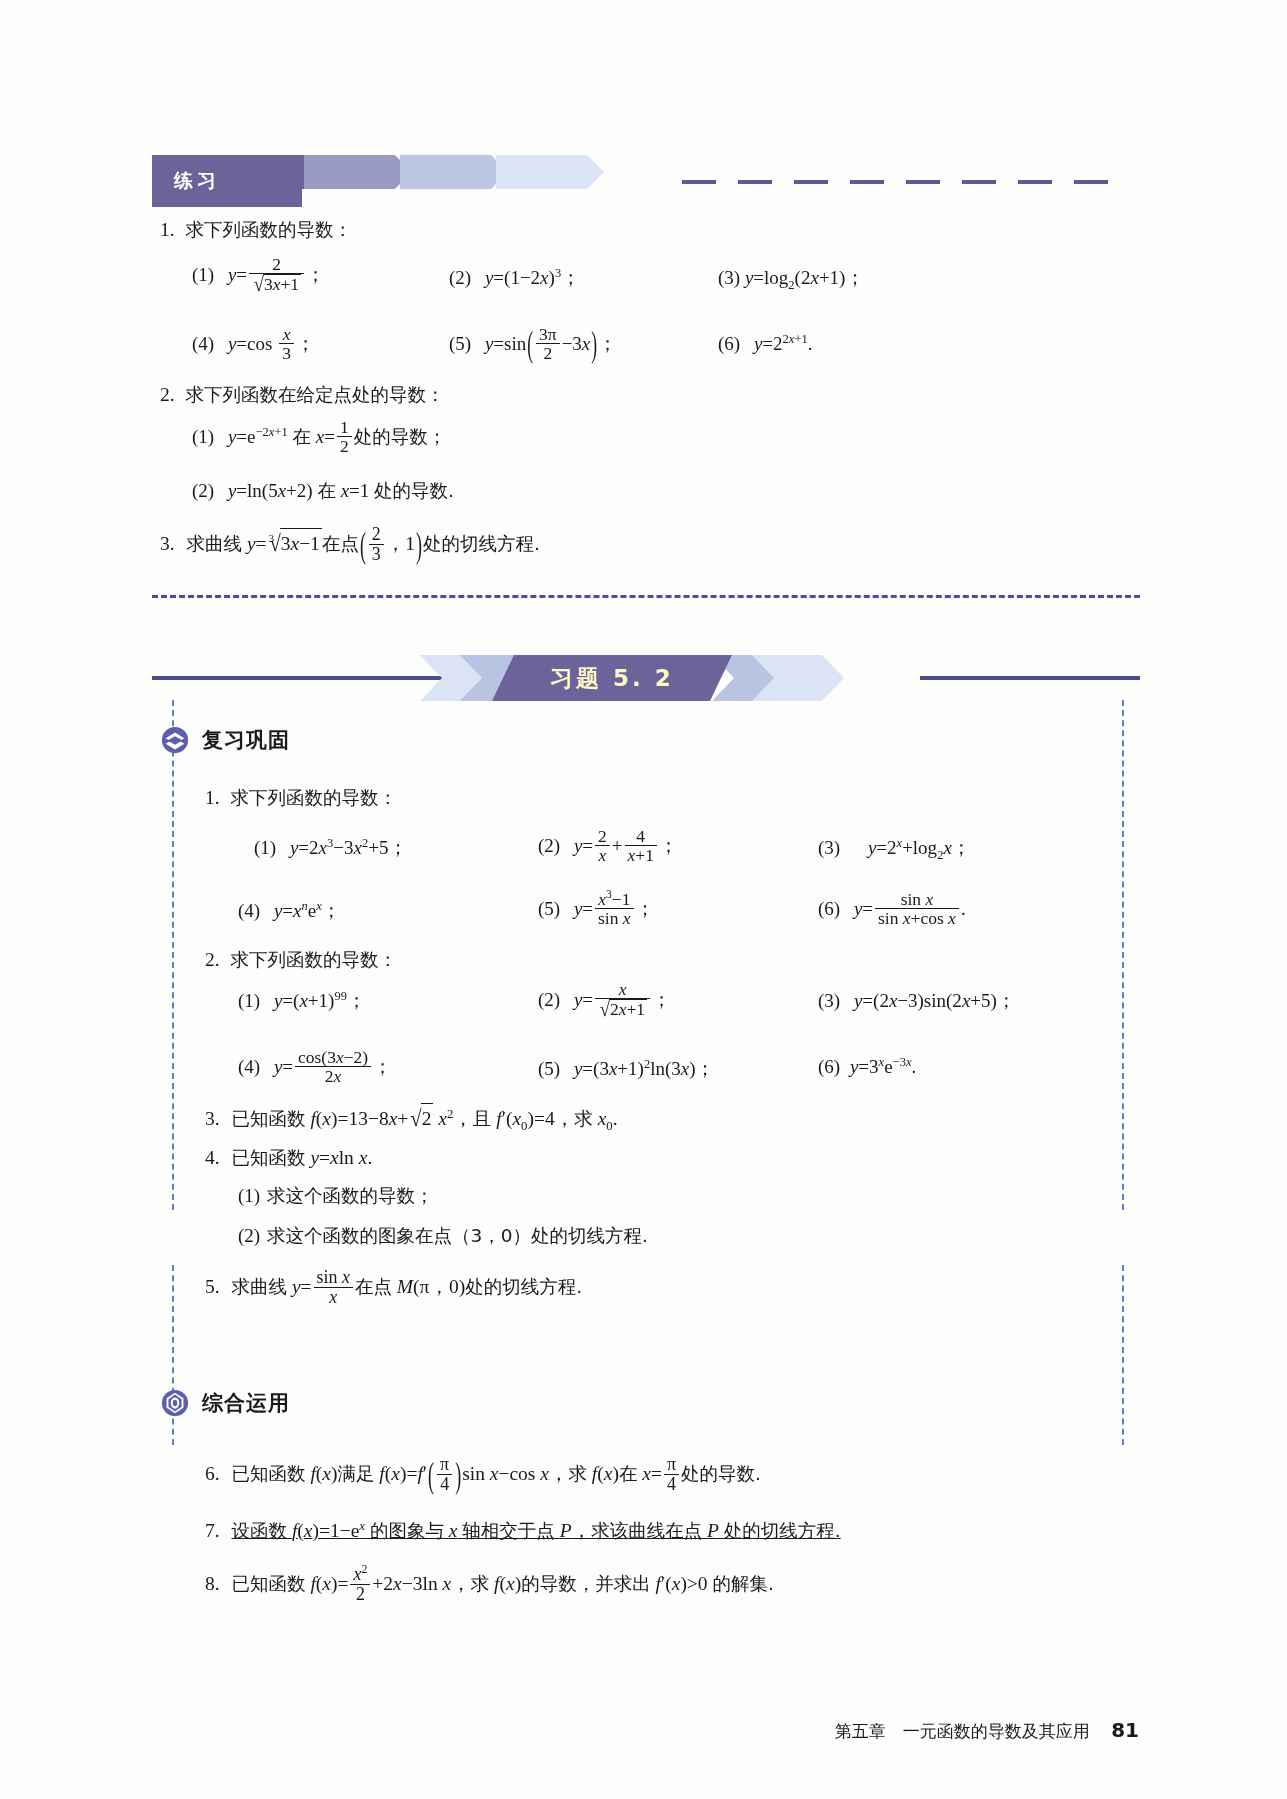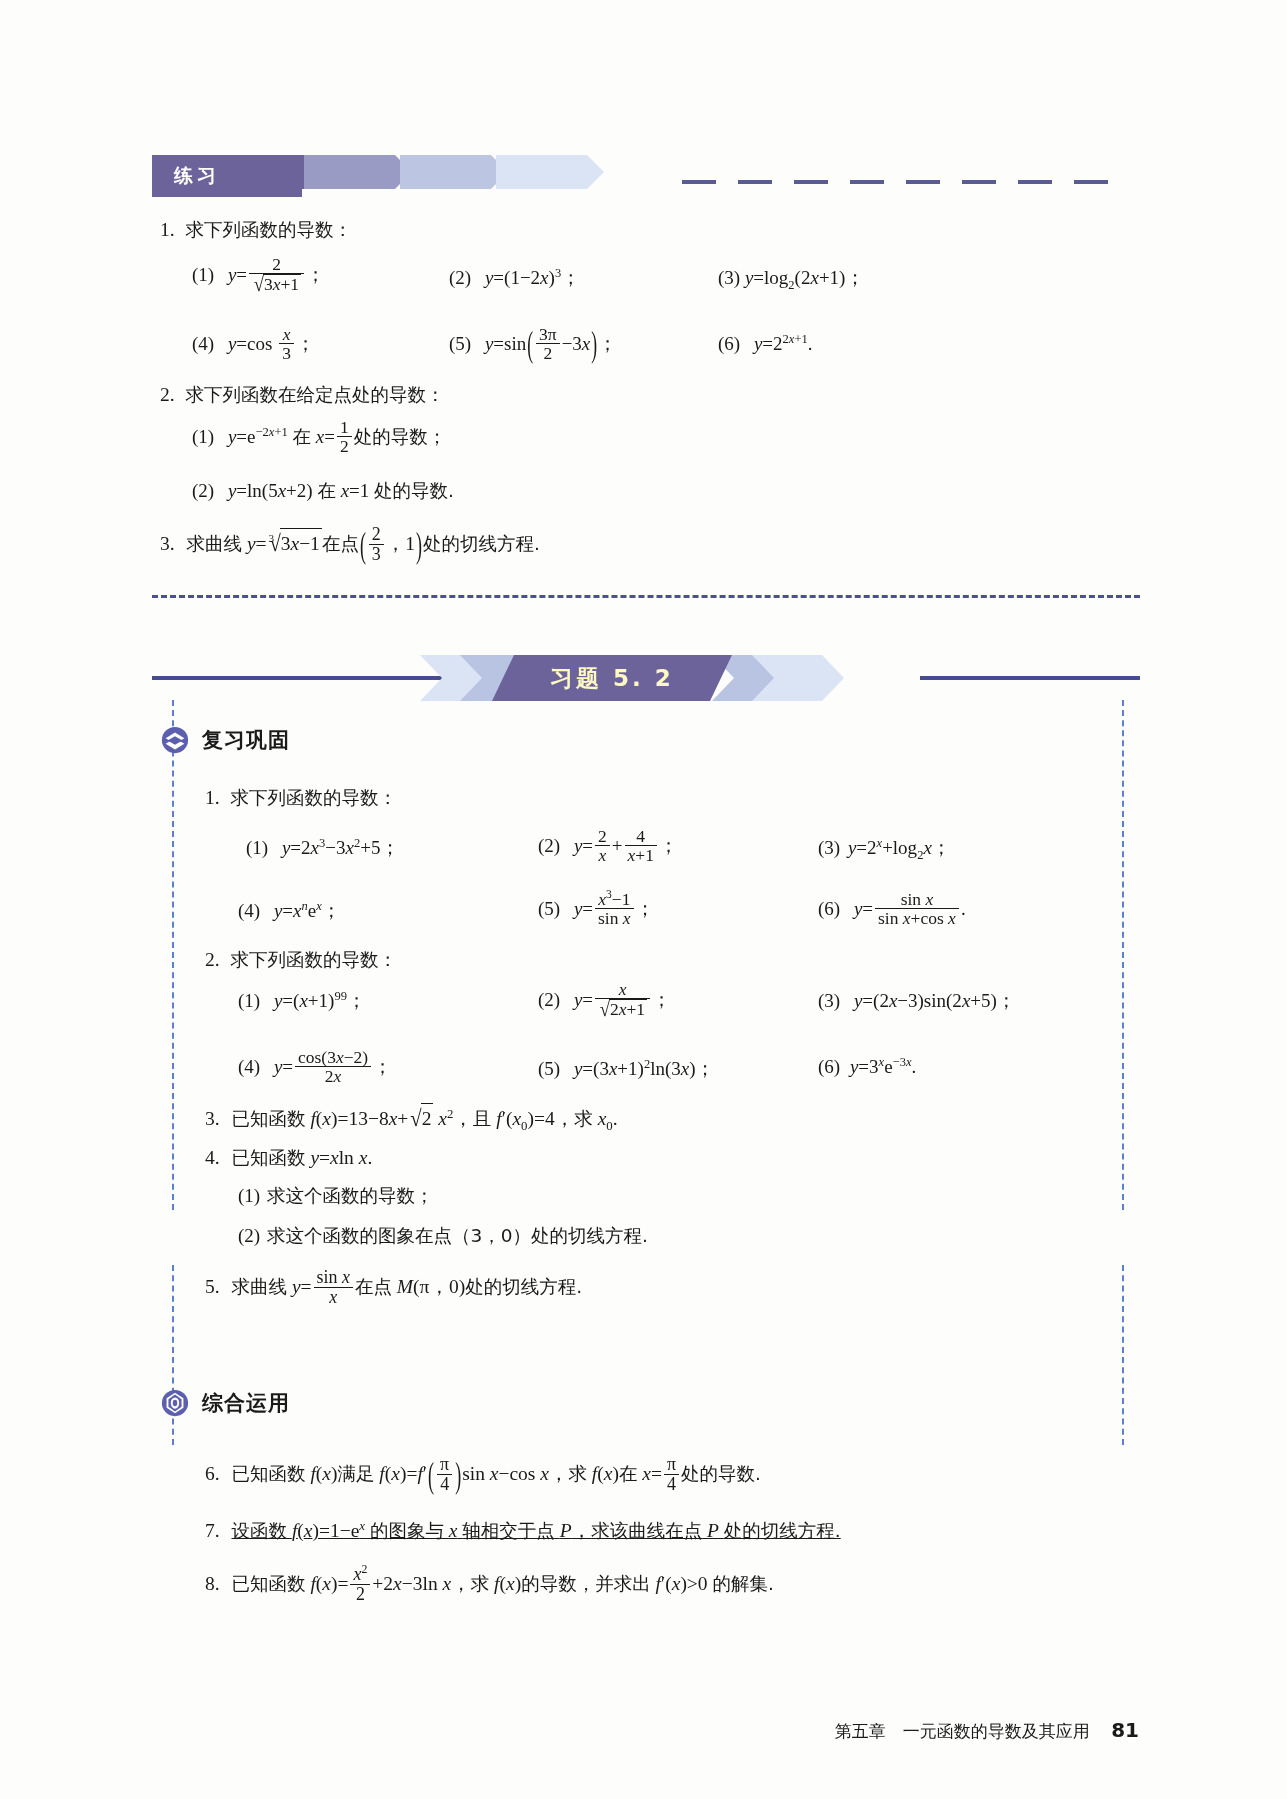--- a/index.html
+++ b/index.html
@@ -23,21 +23,21 @@
   sub{font-size:0.66em;vertical-align:sub;line-height:0;}
   .rad{display:inline-block;position:relative;padding-left:0.1em;}
   .radsym{display:inline-block;font-size:1.06em;transform:scaleY(1.12);}
   .radbody{display:inline-block;border-top:1.2px solid #1a1a1a;padding:0 2px 0 1px;margin-left:-1px;}
   .rootidx{font-size:0.58em;vertical-align:0.75em;margin-right:-0.42em;display:inline-block;}
   .bigpar{display:inline-block;transform:scaleY(2.0);font-size:0.92em;vertical-align:-0.02em;margin:0 1px;}
 
   
   .lianxi-wrap{position:absolute;left:152px;top:155px;width:988px;height:34px;}
   .lx-label{
-    position:absolute;left:0;top:0;height:42px;width:150px;
+    position:absolute;left:0;top:0;height:52px;width:150px;
     background:#6b6399;
     display:flex;align-items:center;
   }
   .lx-label span{
     color:#ffffff;font-family:"DejaVu Sans","Liberation Sans",sans-serif;
     font-size:19px;font-weight:bold;letter-spacing:4px;margin-left:22px;
   }
   .lx-arrow{
     position:absolute;top:0;height:34px;
     clip-path:polygon(0 0, calc(100% - 17px) 0, 100% 50%, calc(100% - 17px) 100%, 0 100%);
@@ -179,31 +179,31 @@
       <path d="M16 14 L26 20 L16 26 L6 20 Z" fill="#ffffff"></path>
       <path d="M16 12 L24 16.5 L16 21 L8 16.5 Z" fill="#5b5fae"></path>
     </svg>
     <span class="t">复习巩固</span>
   </div>
 
   <div class="qline" style="left:205px;top:783px;">
     <span class="qnum m">1.</span>
     <span class="cn" style="margin-left:6px;">求下列函数的导数：</span>
   </div>
-  <div class="sub-item" style="left:246px;top:835px;">
+  <div class="sub-item" style="left:254px;top:835px;">
     <span class="m">(1)</span>
     <span class="m" style="margin-left:9px;"><i class="it">y</i>=2<i class="it">x</i><sup>3</sup>−3<i class="it">x</i><sup>2</sup>+5；</span>
   </div>
   <div class="sub-item" style="left:538px;top:827px;">
     <span class="m">(2)</span>
     <span class="m" style="margin-left:9px;"><i class="it">y</i>=<span class="frac"><span class="num">2</span><span class="den"><i class="it">x</i></span></span>+<span class="frac"><span class="num">4</span><span class="den"><i class="it">x</i>+1</span></span>；</span>
   </div>
   <div class="sub-item" style="left:818px;top:835px;">
     <span class="m">(3)</span>
-    <span class="m" style="margin-left:3px;"><i class="it">y</i>=2<sup><i class="it">x</i></sup>+log<sub>2</sub><i class="it">x</i>；</span>
+    <span class="m" style="margin-left:23px;"><i class="it">y</i>=2<sup><i class="it">x</i></sup>+log<sub>2</sub><i class="it">x</i>；</span>
   </div>
 
   <div class="sub-item" style="left:238px;top:898px;">
     <span class="m">(4)</span>
     <span class="m" style="margin-left:9px;"><i class="it">y</i>=<i class="it">x</i><sup><i class="it">n</i></sup>e<sup><i class="it">x</i></sup>；</span>
   </div>
   <div class="sub-item" style="left:538px;top:890px;">
     <span class="m">(5)</span>
     <span class="m" style="margin-left:9px;"><i class="it">y</i>=<span class="frac"><span class="num"><i class="it">x</i><sup>3</sup>−1</span><span class="den">sin <i class="it">x</i></span></span>；</span>
   </div>

